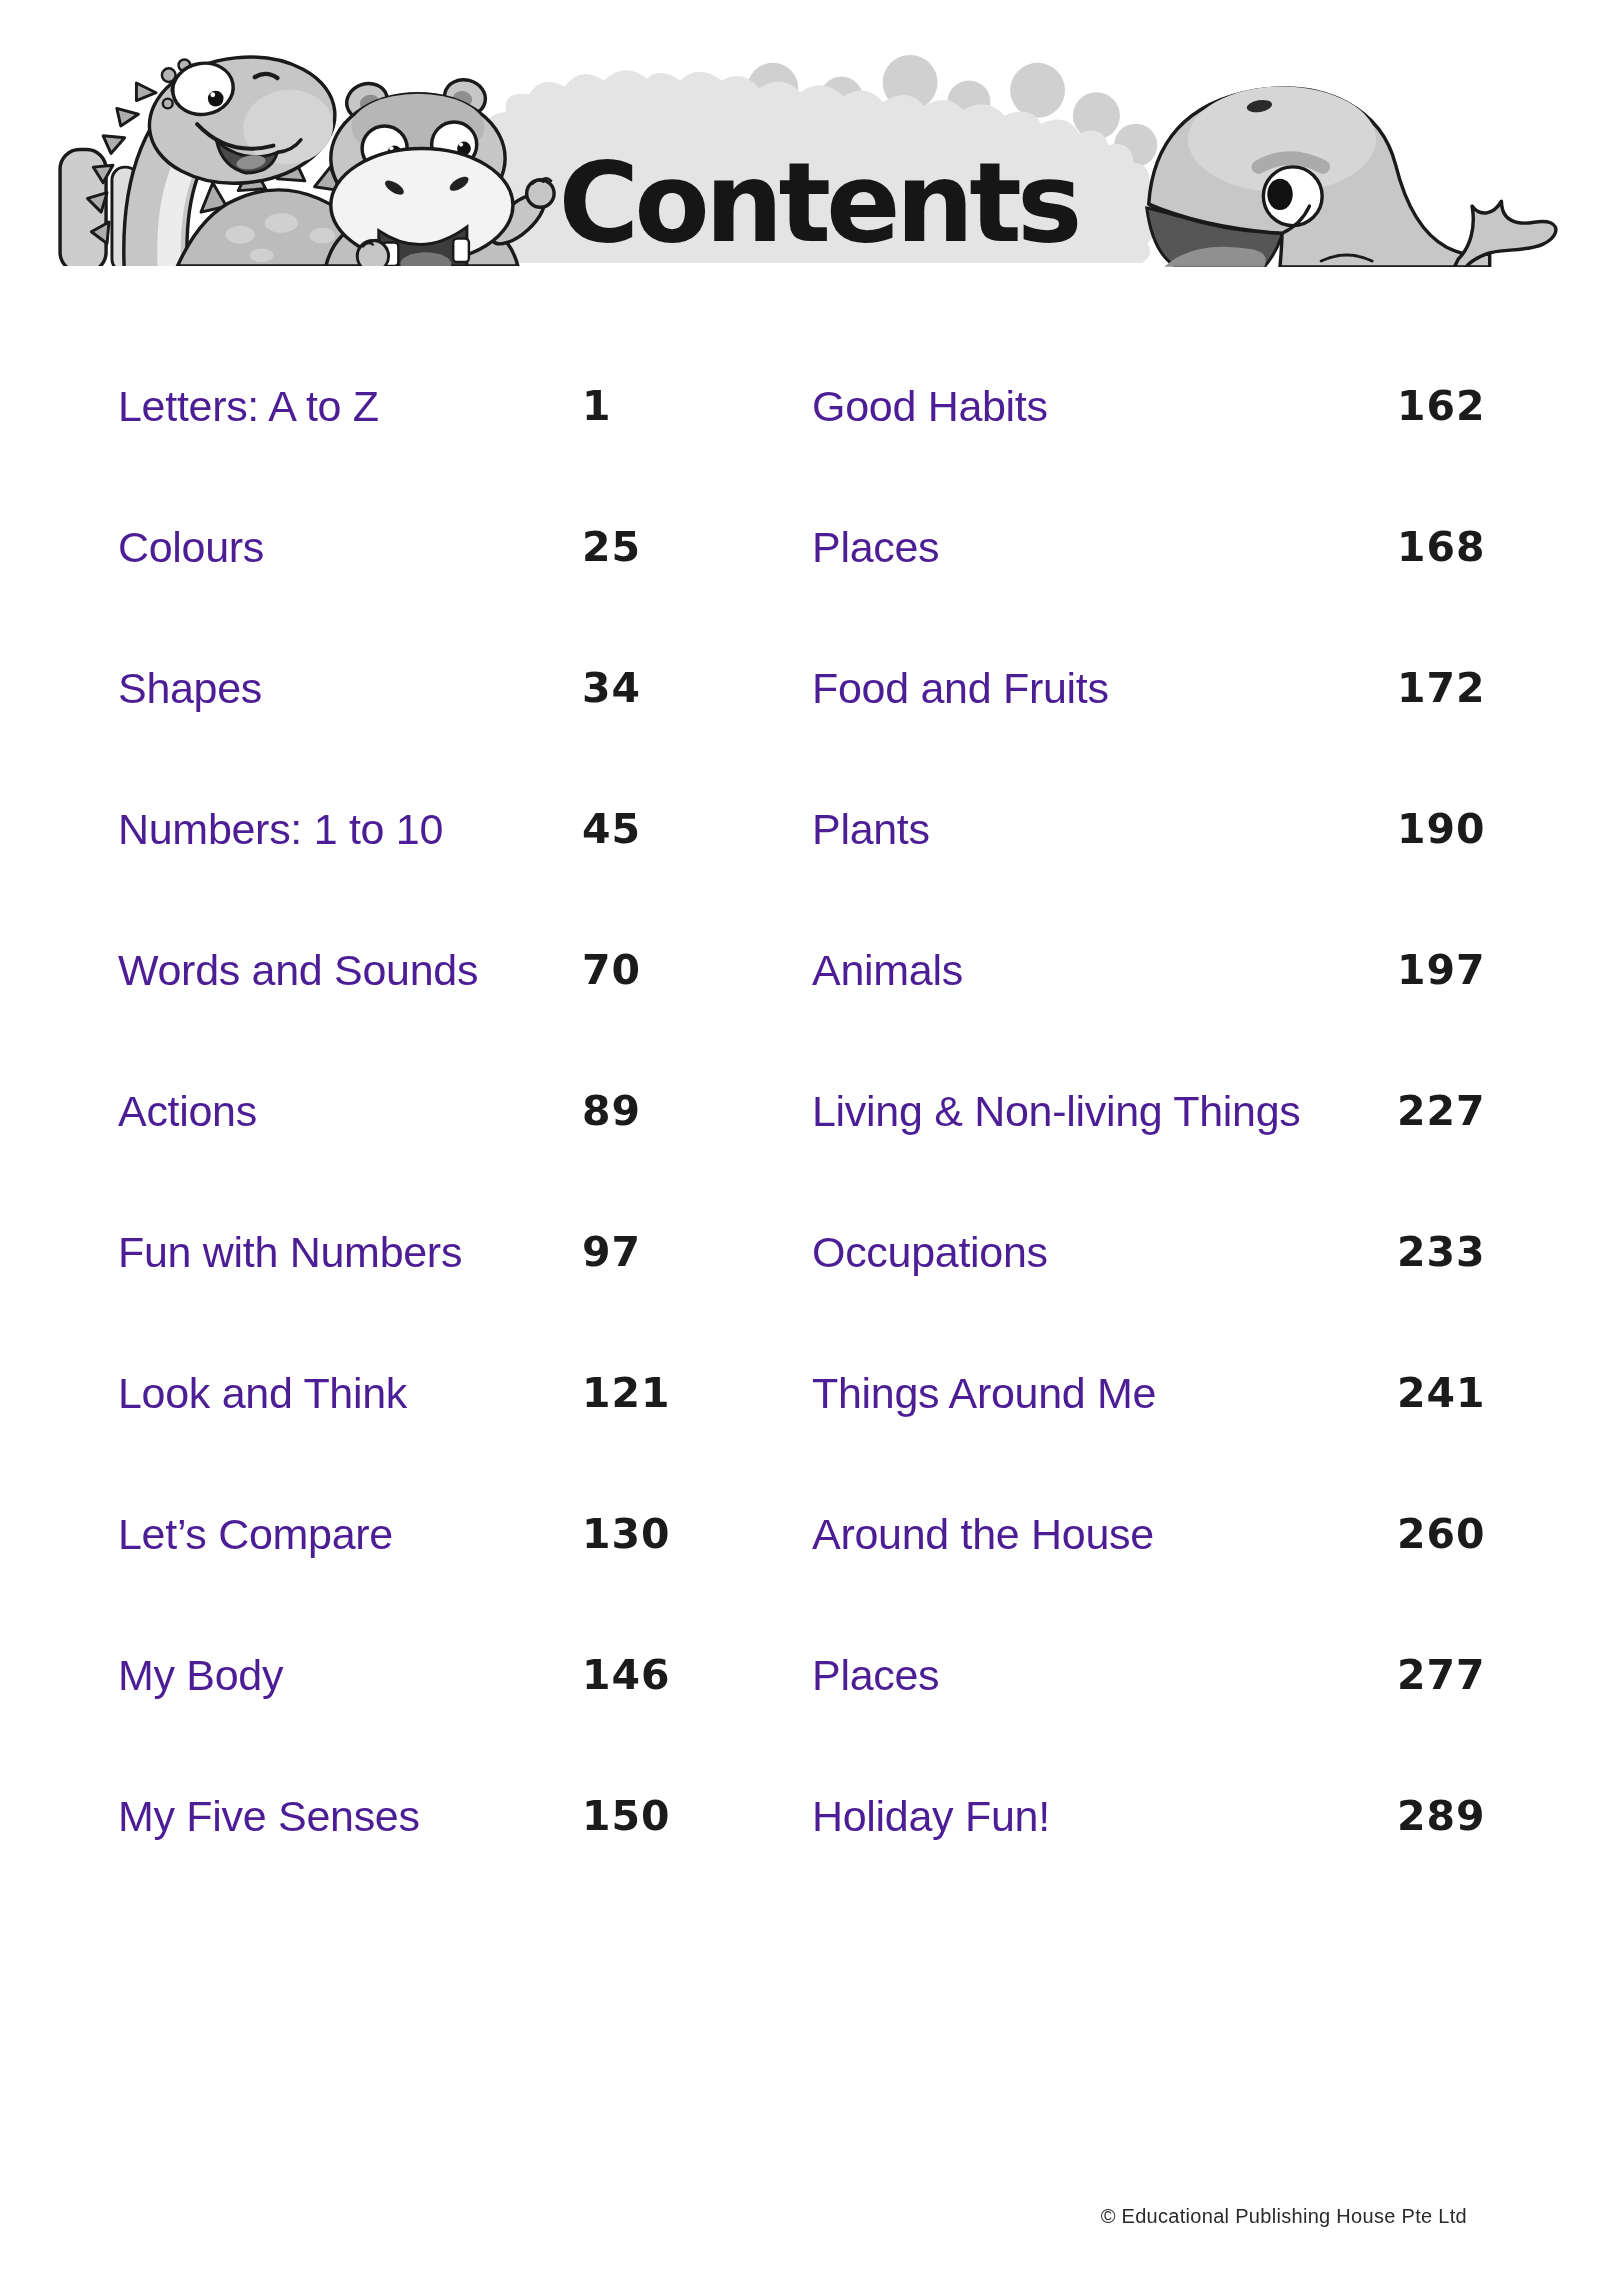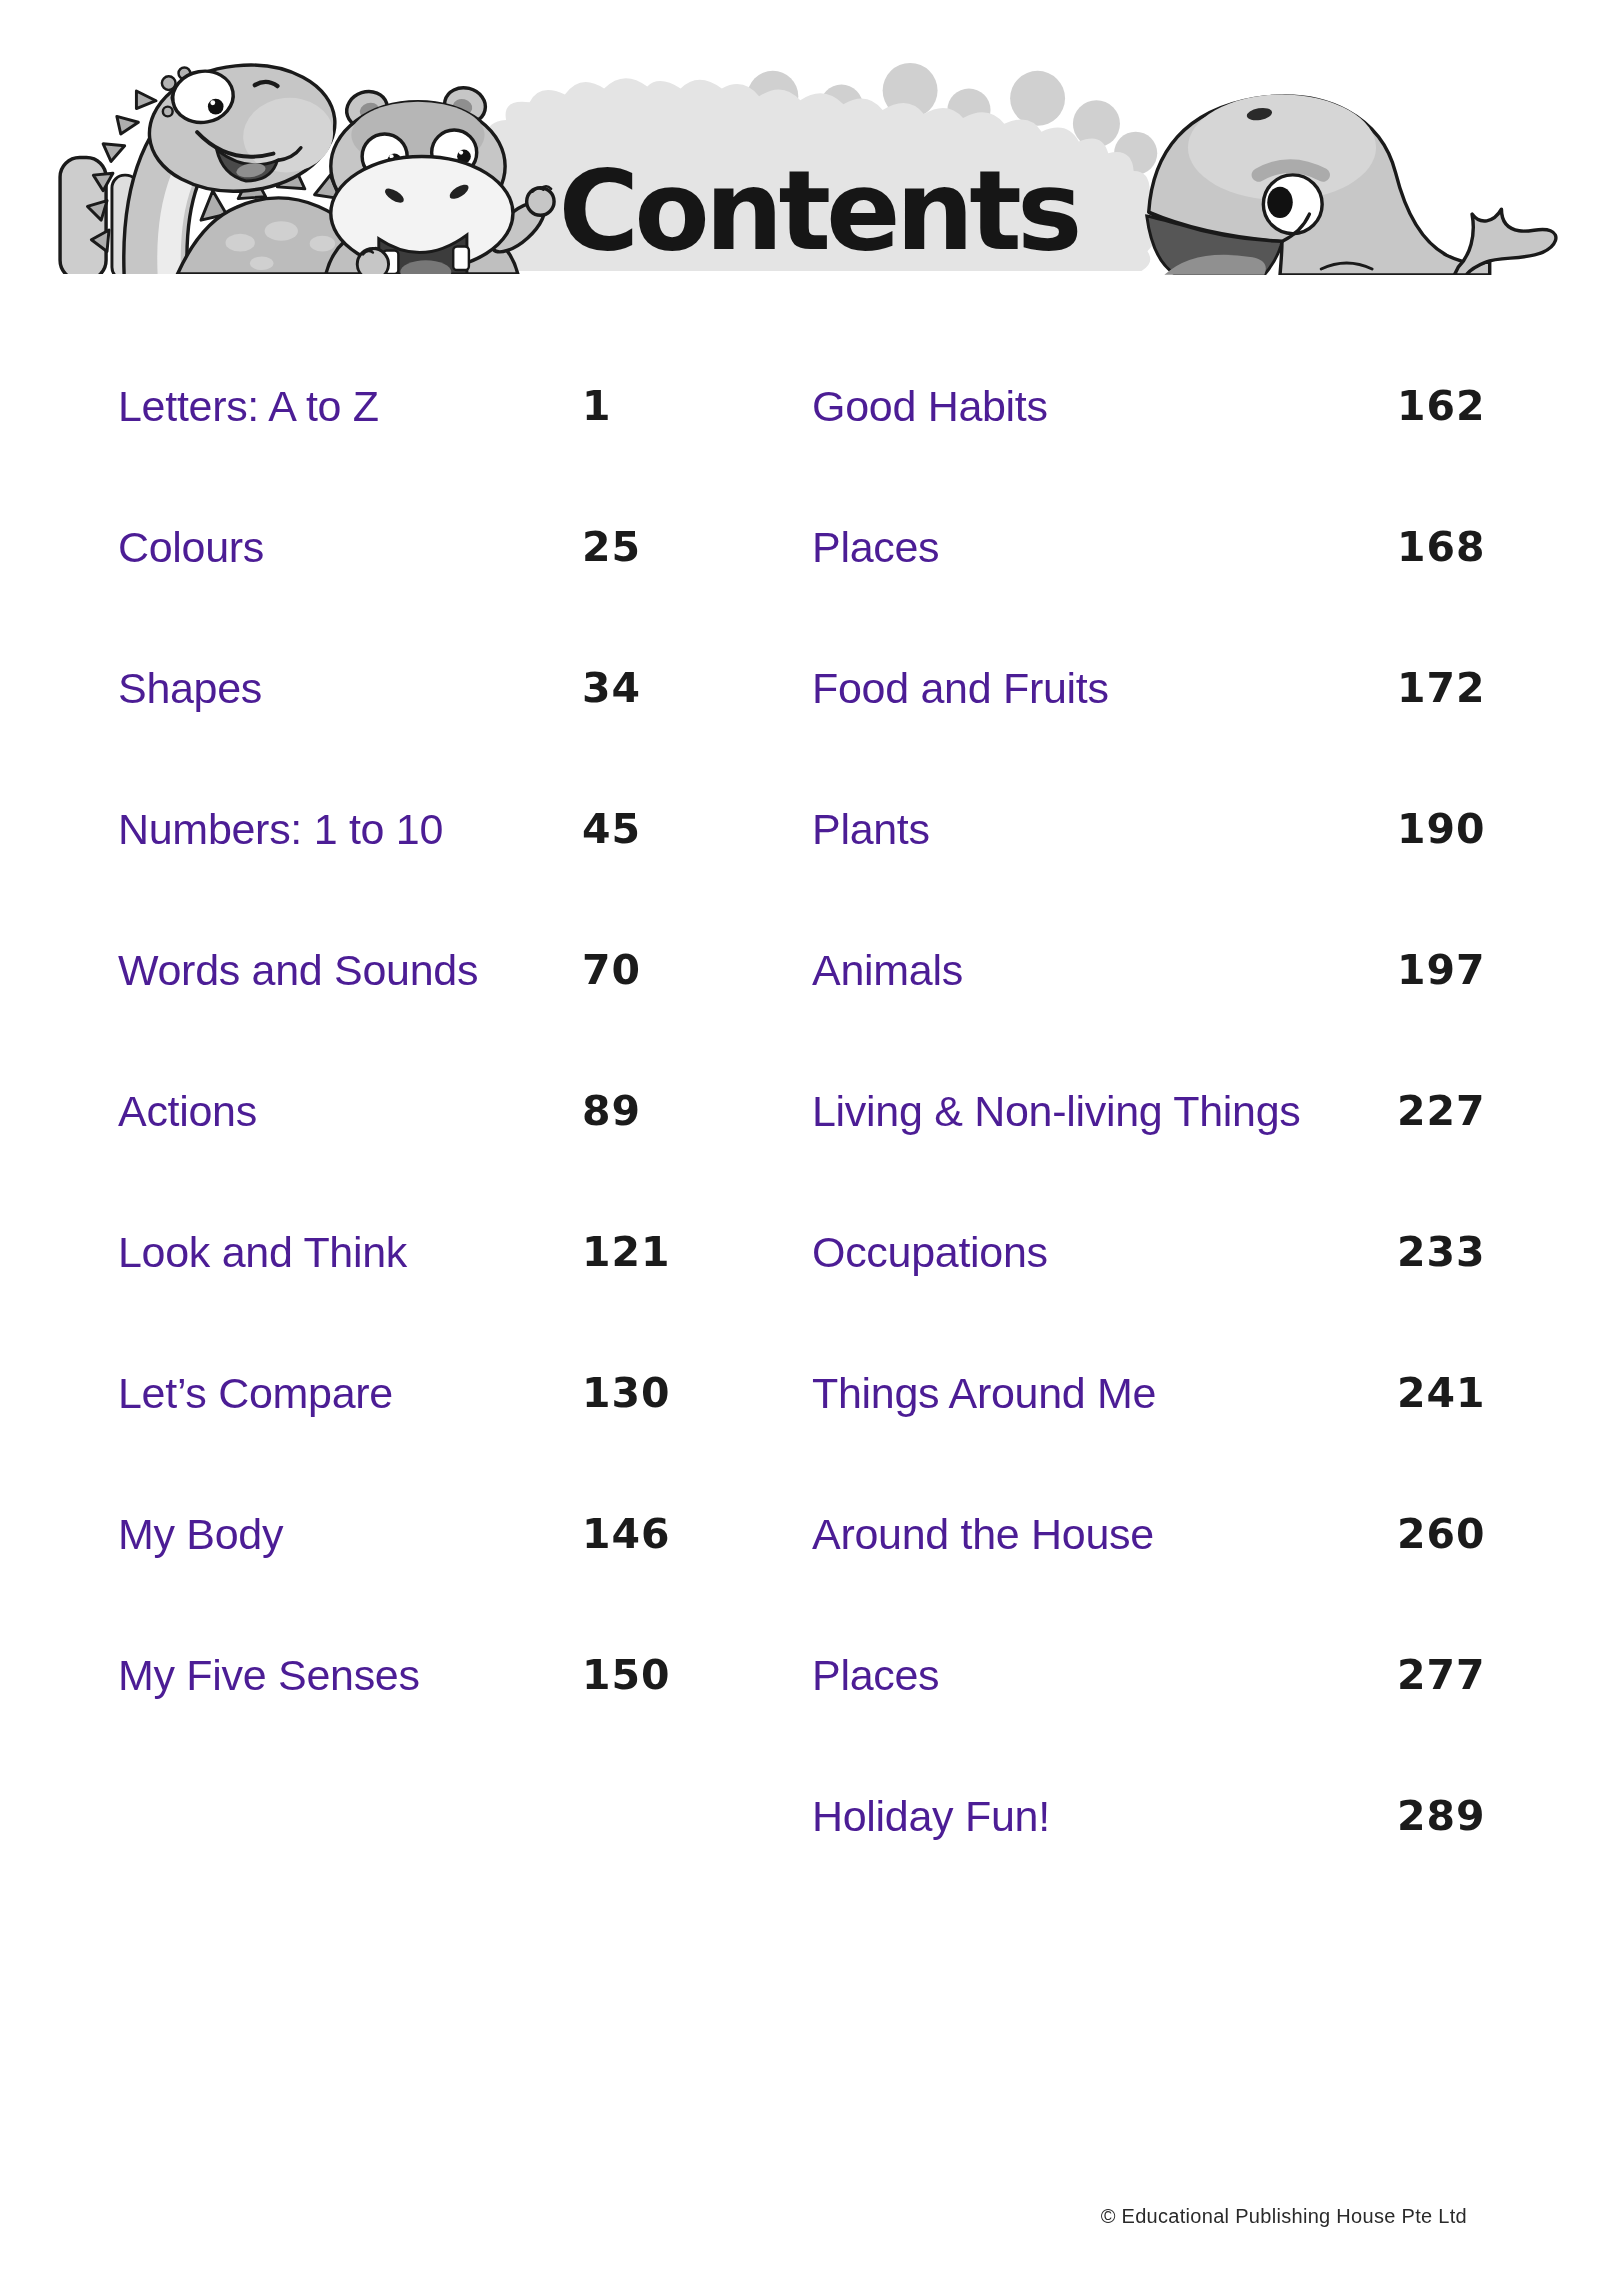--- a/index.html
+++ b/index.html
@@ -11,21 +11,20 @@
     overflow: hidden;
     font-family: "Liberation Sans", sans-serif;
   }
 
   
   .header {
     position: absolute;
     left: 0; top: 0;
     width: 1621px; height: 267px;
     overflow: hidden;
-    margin-top: 8px;
   }
   .header svg { position: absolute; display: block; }
   .svg-cloud  { left: 459px;  top: 47px; width: 710px; height: 220px; }
   .svg-dino   { left: 54px;   top: 34px; width: 343px; height: 232px; }
   .svg-hippo  { left: 316px;  top: 76px; width: 247px; height: 190px; }
   .svg-whale  { left: 1135px; top: 57px; width: 486px; height: 210px; }
 
   .title {
     position: absolute;
     left: 534px; top: 61px;
@@ -213,20 +212,24 @@
         </div>
       <div class="row">
           <span class="t">Words and Sounds</span>
           <span class="p">70</span>
         </div>
       <div class="row">
           <span class="t">Actions</span>
           <span class="p">89</span>
         </div>
       <div class="row">
+          <span class="t">Fun with Numbers</span>
+          <span class="p">97</span>
+        </div>
+      <div class="row">
           <span class="t">Look and Think</span>
           <span class="p">121</span>
         </div>
       <div class="row">
           <span class="t">Let’s Compare</span>
           <span class="p">130</span>
         </div>
       <div class="row">
           <span class="t">My Body</span>
           <span class="p">146</span>

